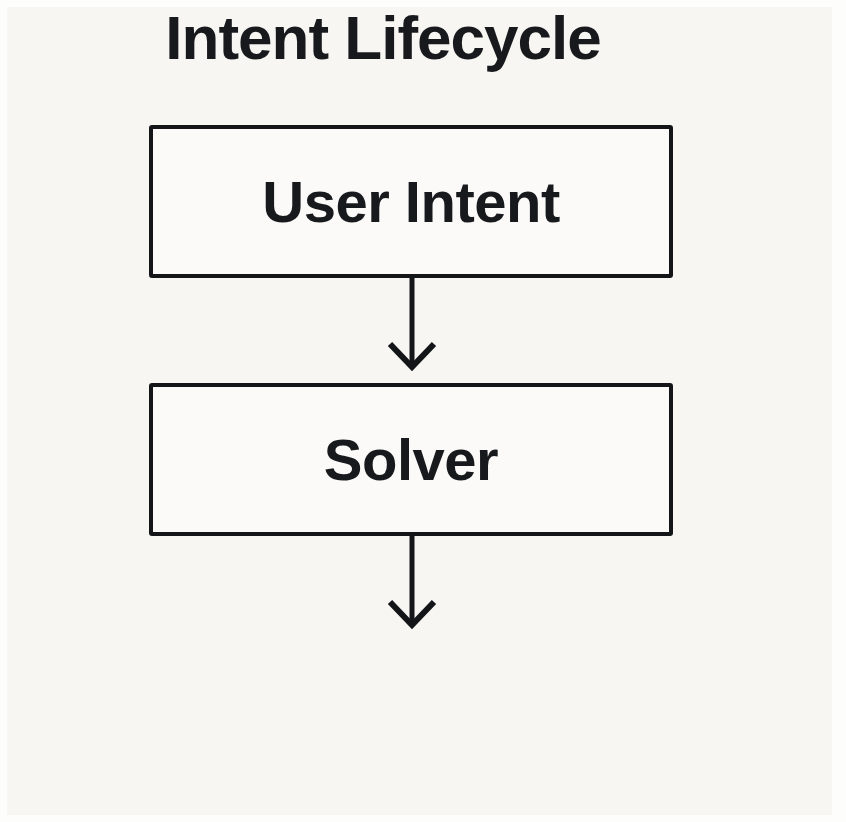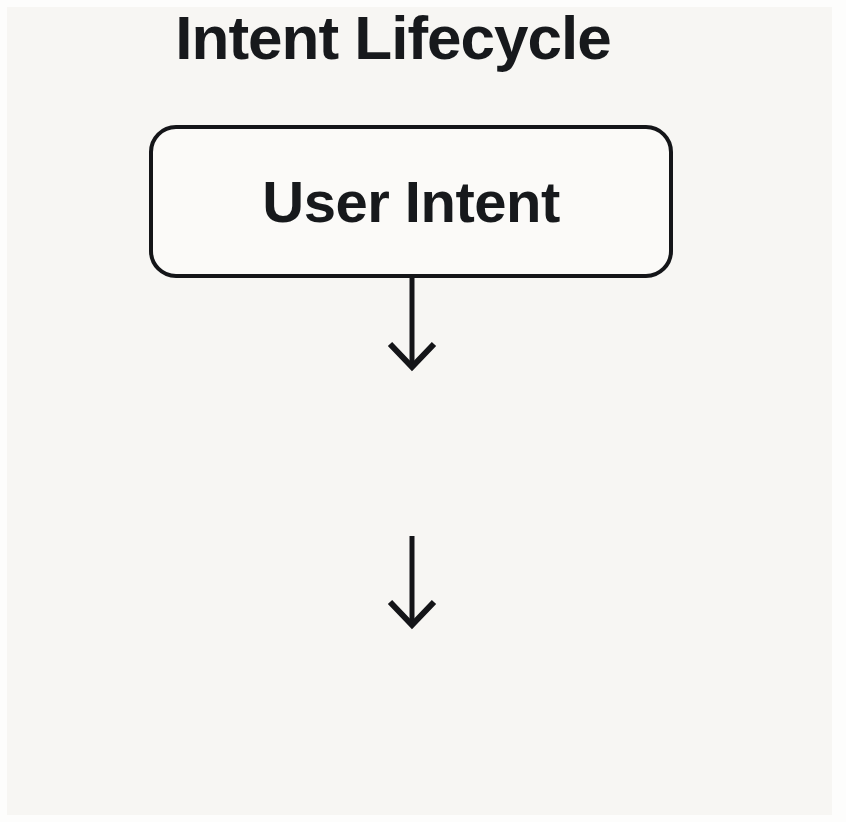--- a/index.html
+++ b/index.html
@@ -17,36 +17,36 @@
   }
   .canvas {
     position: relative;
     width: 846px; height: 822px;
     background: var(--bg);
     border: 7px solid #fdfdfc;
     border-right-width: 14px;
   }
   .diagram-title {
     position: absolute;
-    left: 86px; top: -4px; width: 600px;
+    left: 76px; top: -4px; width: 600px;
     text-align: center;
     font-size: 62px;
     font-weight: 700;
     letter-spacing: -1px;
     color: var(--text);
     line-height: 70px;
     white-space: nowrap;
   }
   .node {
     position: absolute;
     left: 142px;              
     width: 524px; height: 153px;
     background: var(--surface);
     border: 4px solid var(--stroke);
-    border-radius: 27px;
+    border-radius: 3px;
     display: flex;
     align-items: center;
     justify-content: center;
   }
   .node-label {
     font-size: 58px;
     font-weight: 700;
     letter-spacing: -0.5px;
     color: var(--text);
     white-space: nowrap;
@@ -78,20 +78,23 @@
     <span class="node-label">User Intent</span>
   </div>
 
   <div class="flow-arrow arrow-1">
     <svg viewBox="0 0 60 94" aria-hidden="true">
       <line x1="30" y1="0" x2="30" y2="89" stroke-width="5"></line>
       <polyline points="8,66 30,89 52,66" stroke-width="6" stroke-linejoin="miter" stroke-linecap="butt"></polyline>
     </svg>
   </div>
 
+  <div class="node node-2">
+    <span class="node-label">Solver</span>
+  </div>
 
   <div class="flow-arrow arrow-2">
     <svg viewBox="0 0 60 94" aria-hidden="true">
       <line x1="30" y1="0" x2="30" y2="89" stroke-width="5"></line>
       <polyline points="8,66 30,89 52,66" stroke-width="6" stroke-linejoin="miter" stroke-linecap="butt"></polyline>
     </svg>
   </div>
 
 
 </div>

